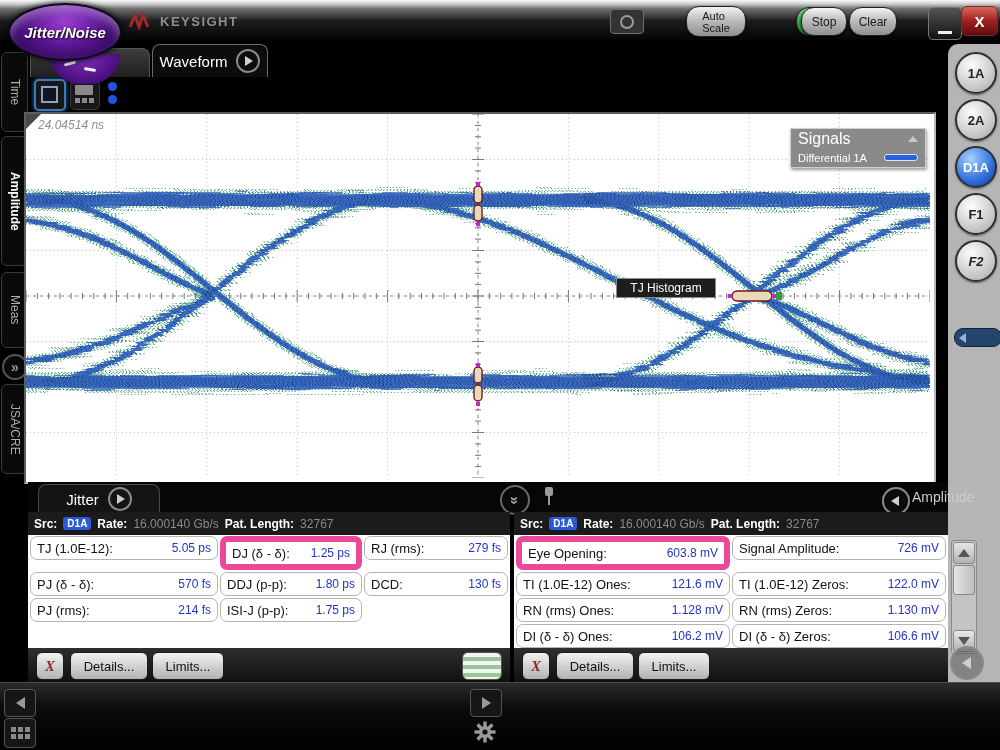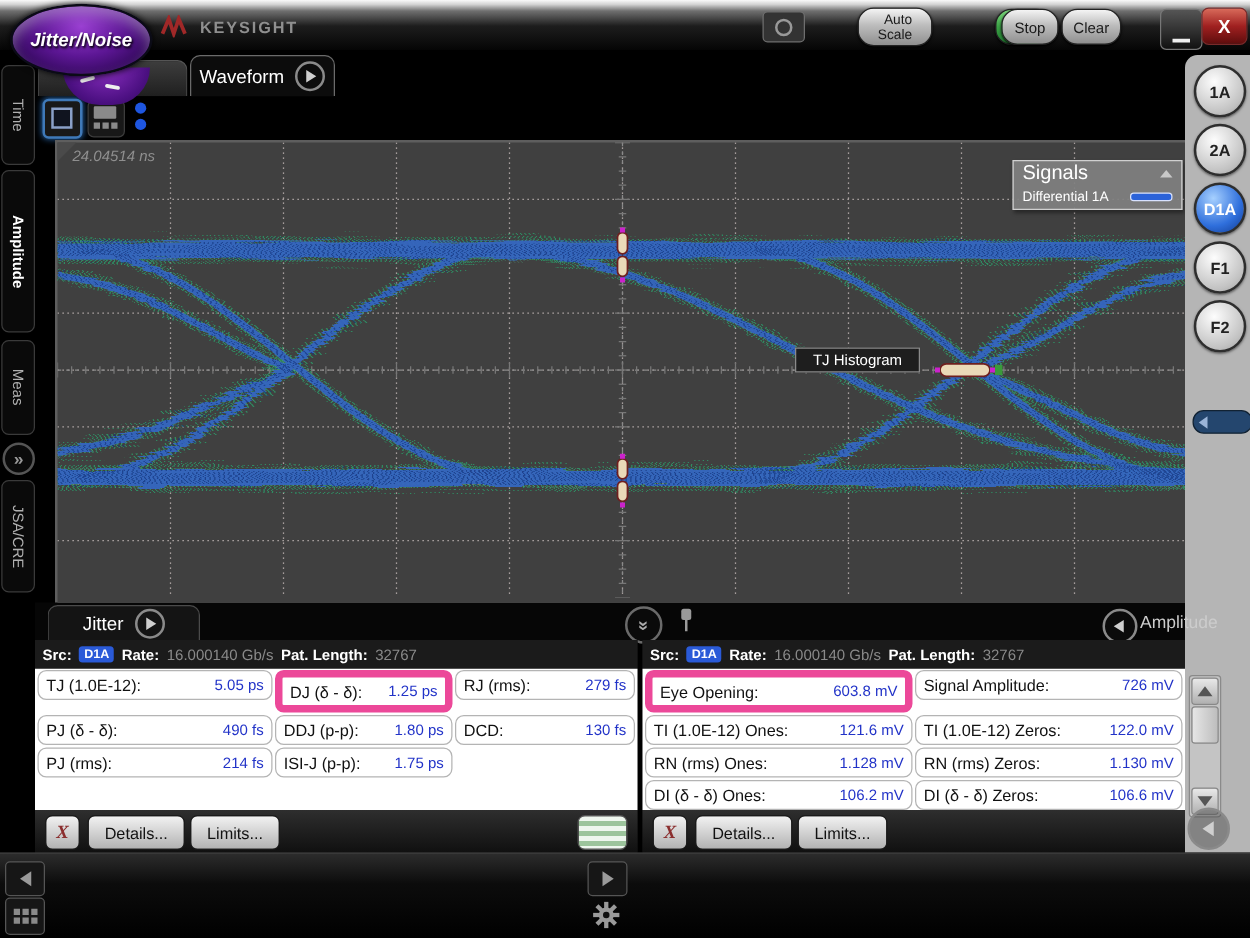--- a/index.html
+++ b/index.html
@@ -20,21 +20,21 @@
     border-radius:0 0 40px 40px;}
   .blobmark{position:absolute;background:#eee;border-radius:2px;width:12px;height:3px}
   #brand{left:128px;top:8px;height:26px;display:flex;align-items:center;gap:6px}
   #brand .bname{color:#8f8f8f;font-weight:bold;font-size:13px;letter-spacing:1.5px}
   #menus{left:224px;top:0;height:40px;display:flex;align-items:center;gap:27px}
   .menu{color:#fff;font-size:15px;text-shadow:0 1px 2px #000;cursor:default}
   #camerabtn{left:610px;top:9px;width:32px;height:23px;background:#333;border:1px solid #6e6e6e;
     border-radius:4px;display:flex;align-items:center;justify-content:center}
   #camerabtn .lens{width:10px;height:10px;border:2px solid #999;border-radius:50%}
   .pillbtn{border-radius:13px;border:1px solid #222;color:#1a1a1a;font-size:12px;
-    display:flex;align-items:center;justify-content:center;text-align:right;
+    display:flex;align-items:center;justify-content:center;text-align:left;
     background:linear-gradient(#f4f4f4,#bdbdbd 45%,#8f8f8f);box-shadow:0 1px 2px #000}
   #autoscale{left:686px;top:6px;width:58px;height:29px;font-size:11px;line-height:12px}
   #runbtn{left:796px;top:7px;width:44px;height:27px;
     background:linear-gradient(#7cd67c,#3aa245 50%,#1f7a2e);color:#06320c;font-weight:bold}
   #stopbtn{left:801px;top:7px;width:44px;height:27px}
   #clearbtn{left:849px;top:7px;width:46px;height:27px}
   #minbtn{left:928px;top:7px;width:32px;height:26px;background:linear-gradient(#555,#111);
     border:1px solid #777;border-radius:5px;display:flex;align-items:flex-end;justify-content:center;padding-bottom:5px}
   #minbtn .bar{width:14px;height:3px;background:#eee}
   #closebtn{left:961px;top:6px;width:35px;height:28px;border-radius:6px;
@@ -66,21 +66,21 @@
 
   
   #leftbar{left:0;top:44px;width:28px;height:638px;background:#000}
   .vtab{position:absolute;left:1px;width:25px;background:#0a0a0a;border:1px solid #3a3a3a;border-radius:6px;
     color:#b0b0b0;font-size:12px;writing-mode:vertical-rl;display:flex;align-items:center;justify-content:center}
   .vtab.on{color:#fff;font-weight:bold}
   #sidechev{position:absolute;left:2px;width:22px;height:22px;border:2px solid #555;border-radius:50%;
     color:#999;font-size:14px;font-weight:bold;display:flex;align-items:center;justify-content:center;background:#0a0a0a}
 
   
-  #plotframe{left:44px;top:112px;width:908px;height:368px;background:#404040;
+  #plotframe{left:24px;top:112px;width:908px;height:368px;background:#ffffff;
     border:2px solid;border-color:#5e5e5e #b8b8b8 #b8b8b8 #5e5e5e;}
   #eyesvg{position:absolute;left:0;top:0}
   .grid{stroke:#c6bcba;stroke-width:1;stroke-dasharray:1 3}
   .axis{stroke:#8a8a8a;stroke-width:1;stroke-dasharray:3 4}
   .tick{stroke:#777;stroke-width:1}
   #cornerwedge{left:0;top:0;width:0;height:0;border-top:15px solid #4a4a4a;border-right:15px solid transparent}
   #tblabel{left:12px;top:4px;color:#8f8f8f;font-style:italic;font-size:12px}
   #tjlabel{left:590px;top:164px;width:98px;height:18px;background:#1e1e1e;border:1px solid #8a8a8a;
     color:#fff;font-size:12px;display:flex;align-items:center;justify-content:center}
   #legend{right:8px;top:14px;width:134px;height:38px;background:rgba(128,128,128,.92);
@@ -469,21 +469,21 @@
         <span class="swatch" id="legendswatch" style="background: rgb(43, 98, 217);"></span>
       </div>
     </div>
   </div>
 
   <div id="rightstrip" class="abs">
       <div class="chanbtn" style="top: 8px;">1A</div>
       <div class="chanbtn" style="top: 55px;">2A</div>
       <div class="chanbtn on" style="top: 102px;">D1A</div>
       <div class="chanbtn" style="top: 149px;">F1</div>
-      <div class="chanbtn" style="top: 196px;">F2</div>
+      <div class="chanbtn" style="top: 196px; font-style: italic;">F2</div>
     </div>
   <div id="striphandle" class="abs">
       <span class="tri"></span>
     </div>
 
   <div id="divider" class="abs"></div>
   <div id="jittertab" class="abs">
     <span>Jitter</span>
     <span class="playcirc">
         <span class="tri"></span>
@@ -519,21 +519,21 @@
           <div class="pill sel">
             <span class="lab">DJ (δ - δ):</span>
             <span class="val">1.25 ps</span>
           </div>
           <div class="pill">
             <span class="lab">RJ (rms):</span>
             <span class="val">279 fs</span>
           </div>
           <div class="pill">
             <span class="lab">PJ (δ - δ):</span>
-            <span class="val">490 fs</span>
+            <span class="val">570 fs</span>
           </div>
           <div class="pill">
             <span class="lab">DDJ (p-p):</span>
             <span class="val">1.80 ps</span>
           </div>
           <div class="pill">
             <span class="lab">DCD:</span>
             <span class="val">130 fs</span>
           </div>
           <div class="pill">

